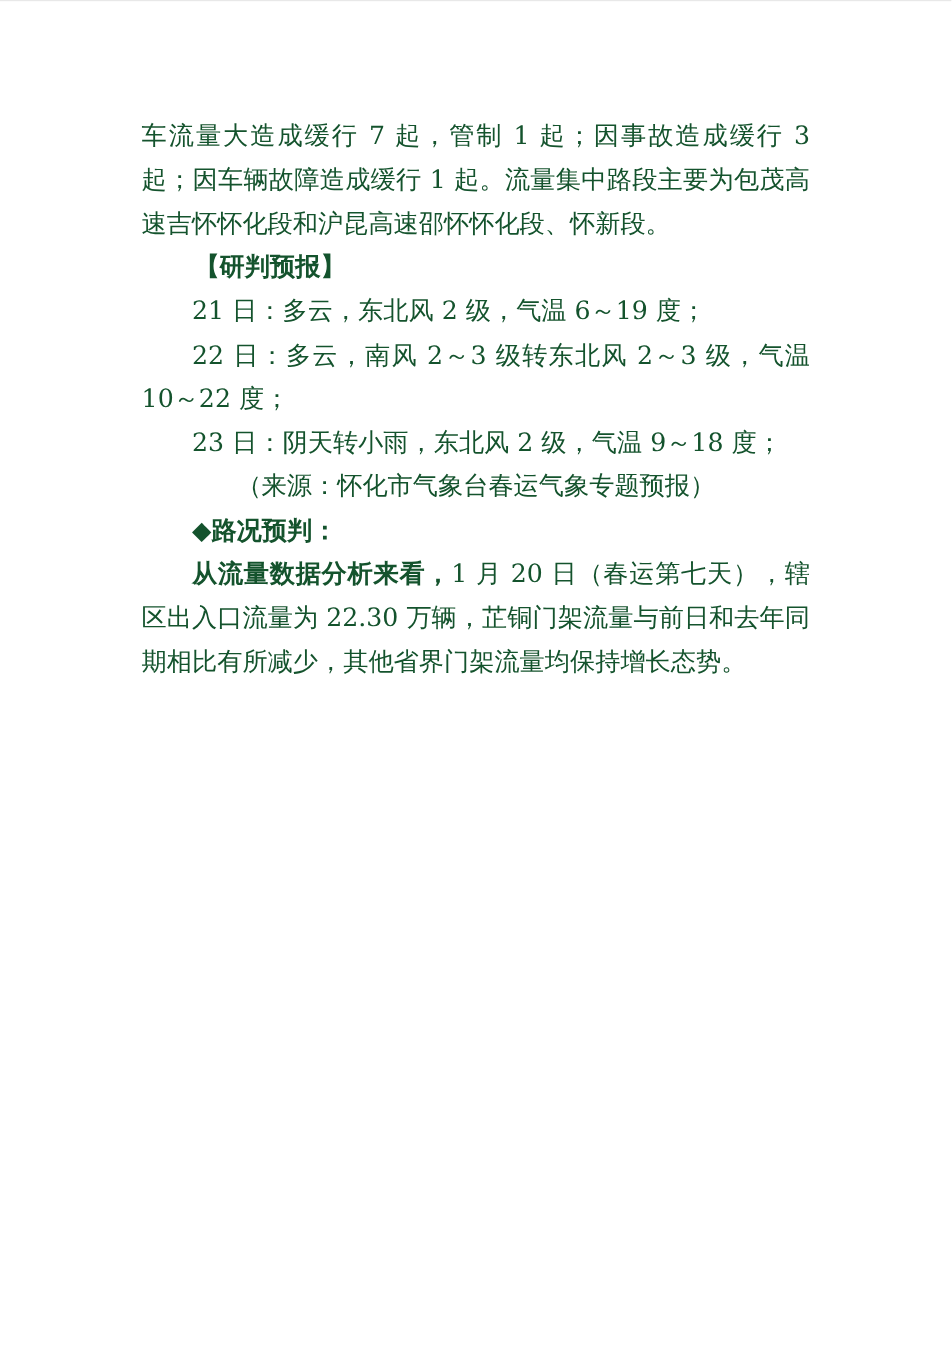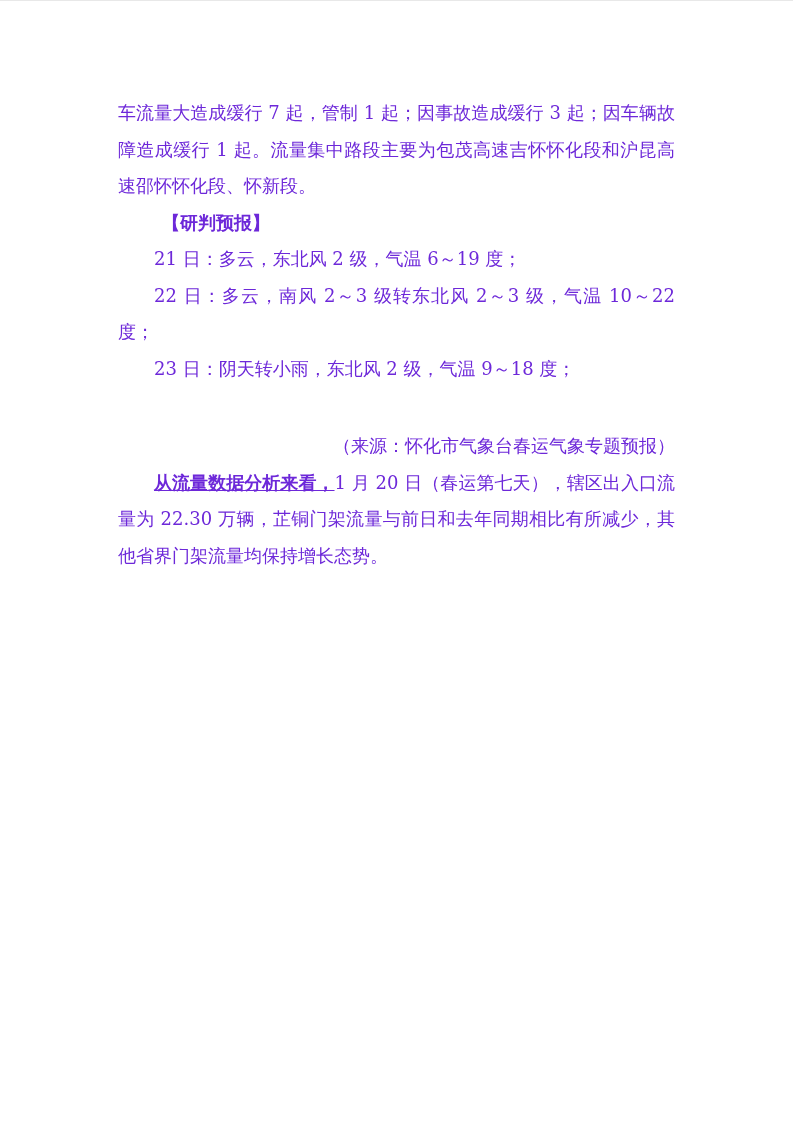--- a/index.html
+++ b/index.html
@@ -5,24 +5,24 @@
   * { margin: 0; padding: 0; box-sizing: border-box; }
   html, body {
     background: #ffffff;
   }
   .page {
     position: relative;
     width: 793px;
     height: 1122px;
     margin: 0 auto;
     background: #ffffff;
-    color: #6d28d9;
+    color: #14532d;
     border-top: 1px solid #e8e8e8;
     font-family: "DejaVu Serif", "Liberation Serif", serif;
-    font-size: 18px;
+    font-size: 21px;
     line-height: 36.5px;
     padding: 94px 118px 0 118px;
     overflow: hidden;
     text-align: justify;
   }
   .para {
     text-indent: 2em;
   }
   .para.no-indent {
     text-indent: 0;
@@ -32,28 +32,26 @@
     font-weight: bold;
     text-indent: 0;
     margin-left: 44px;
   }
   .sub-heading {
     font-family: "DejaVu Sans", "Liberation Sans", sans-serif;
     font-weight: bold;
     text-indent: 2em;
   }
   .source-line {
-    text-align: right;
+    text-align: center;
     text-indent: 0;
-    margin-top: 41px;
   }
   .lead-bold {
     font-family: "DejaVu Sans", "Liberation Sans", sans-serif;
     font-weight: bold;
-    text-decoration: underline;
   }
 </style>
 </head>
 <body>
 
 <div class="page">
 
   <p class="para no-indent">车流量大造成缓行 7 起，管制 1 起；因事故造成缓行 3 起；因车辆故障造成缓行 1 起。流量集中路段主要为包茂高速吉怀怀化段和沪昆高速邵怀怀化段、怀新段。</p>
 
   <p class="section-heading">【研判预报】</p>
@@ -64,17 +62,18 @@
 
   <p class="para">22 日：多云，南风 2～3 级转东北风 2～3 级，气温 10～22 度；</p>
 
   <p class="para">23 日：阴天转小雨，东北风 2 级，气温 9～18 度；</p>
 
 
 
 
   <p class="para source-line">（来源：怀化市气象台春运气象专题预报）</p>
 
+  <p class="sub-heading">◆路况预判：</p>
 
   <p class="para"><span class="lead-bold">从流量数据分析来看，</span><span>1 月 20 日（春运第七天），辖区出入口流量为 22.30 万辆，芷铜门架流量与前日和去年同期相比有所减少，其他省界门架流量均保持增长态势。</span></p>
 
 
 </div>
 
 </body></html>

